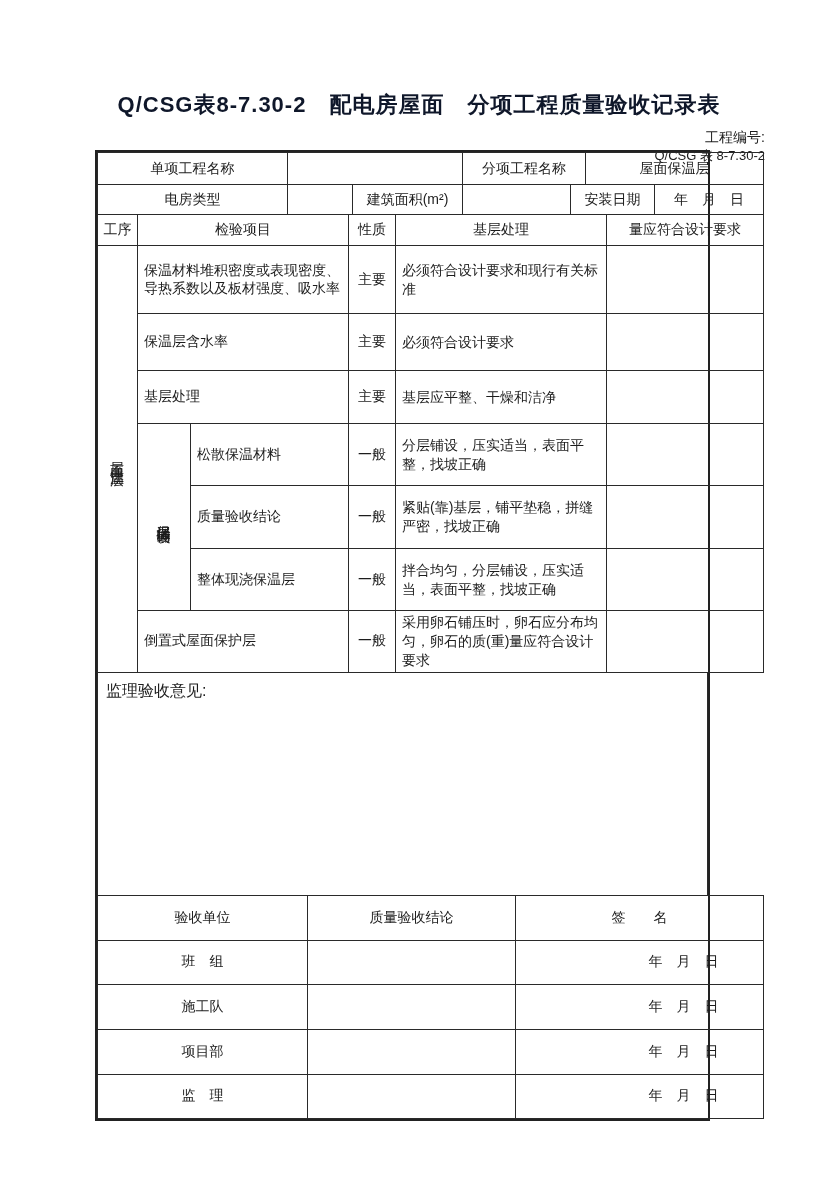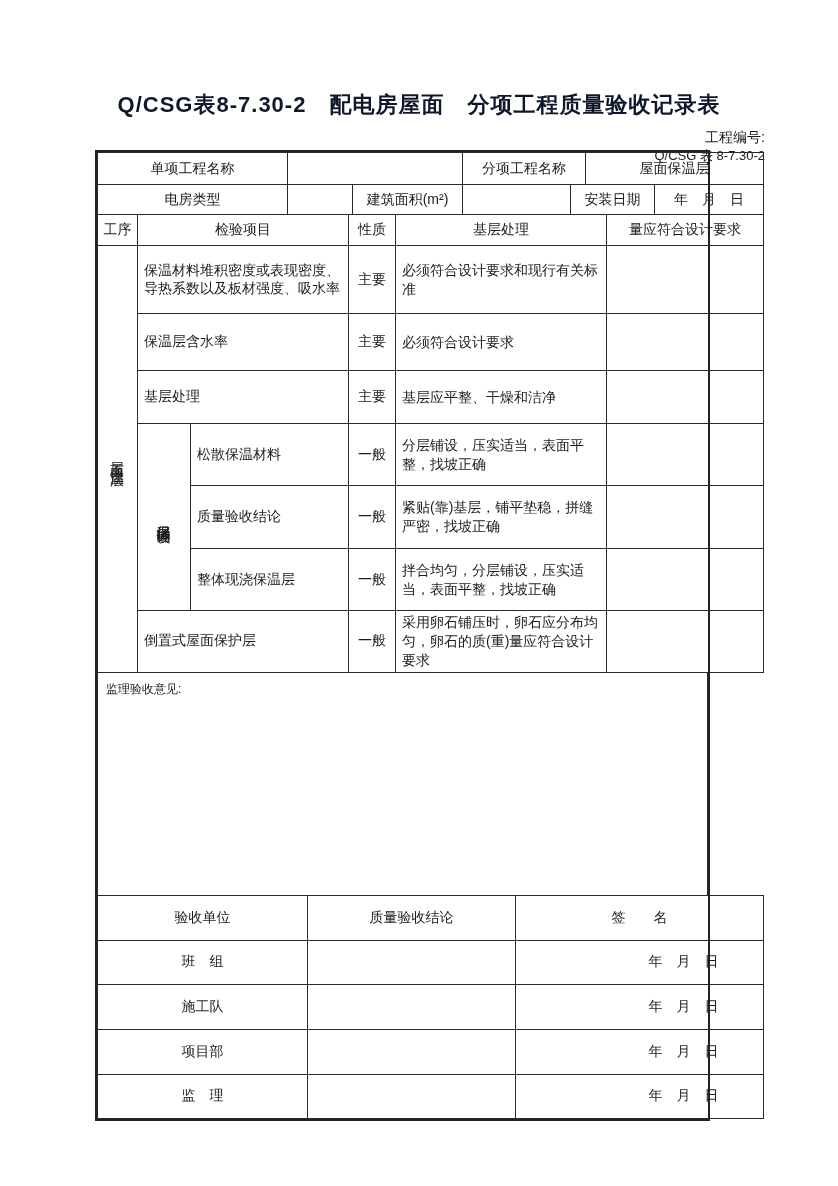--- a/index.html
+++ b/index.html
@@ -48,21 +48,21 @@
     text-orientation: upright;
     text-align: center;
     letter-spacing: 3px;
     padding: 4px 0;
   }
   .supervision-cell {
     vertical-align: top;
     text-align: left;
     padding: 8px 8px;
     height: 223px;
-    font-size: 12px;
+    font-size: 16px;
   }
   .date-cell { text-align: center; padding-left: 92px; }
 </style>
 </head>
 <body>
 
 <div class="page">
 
   <div class="doc-title">Q/CSG表8-7.30-2　配电房屋面　分项工程质量验收记录表</div>
 

